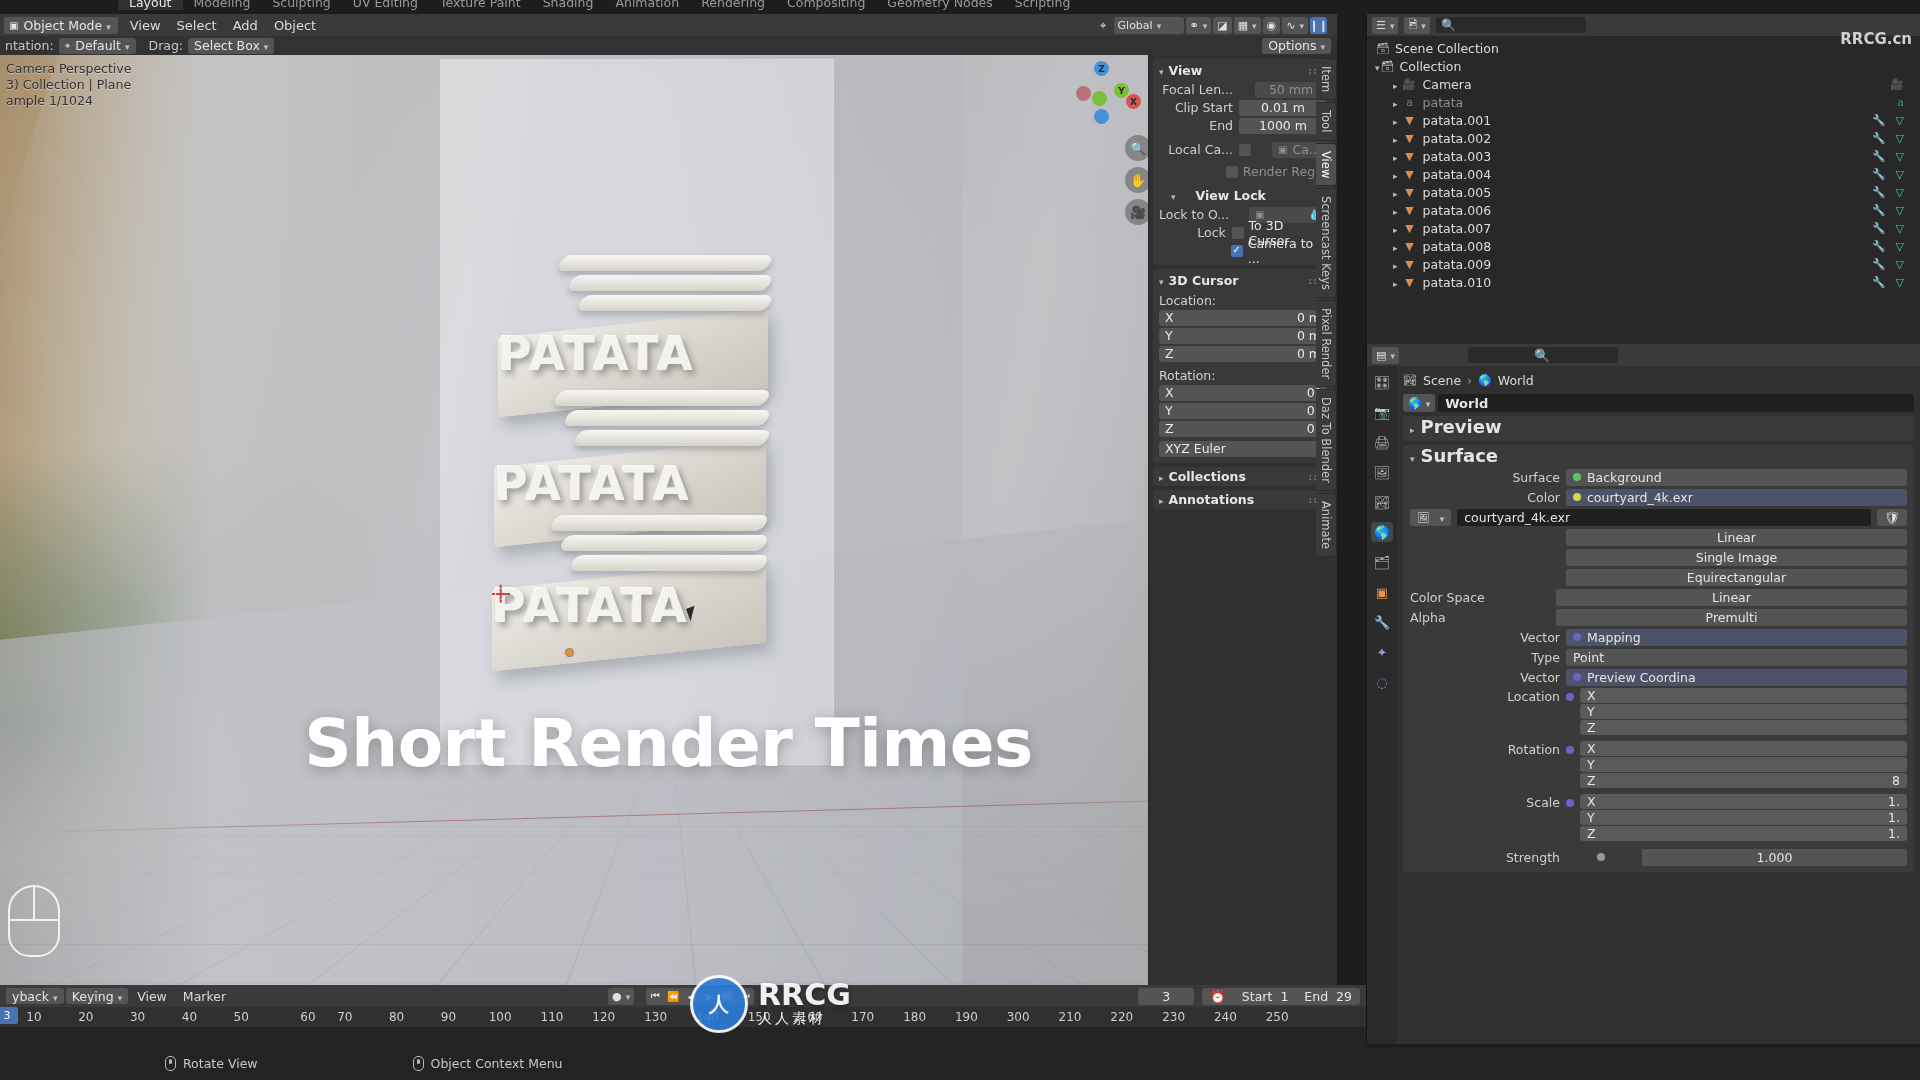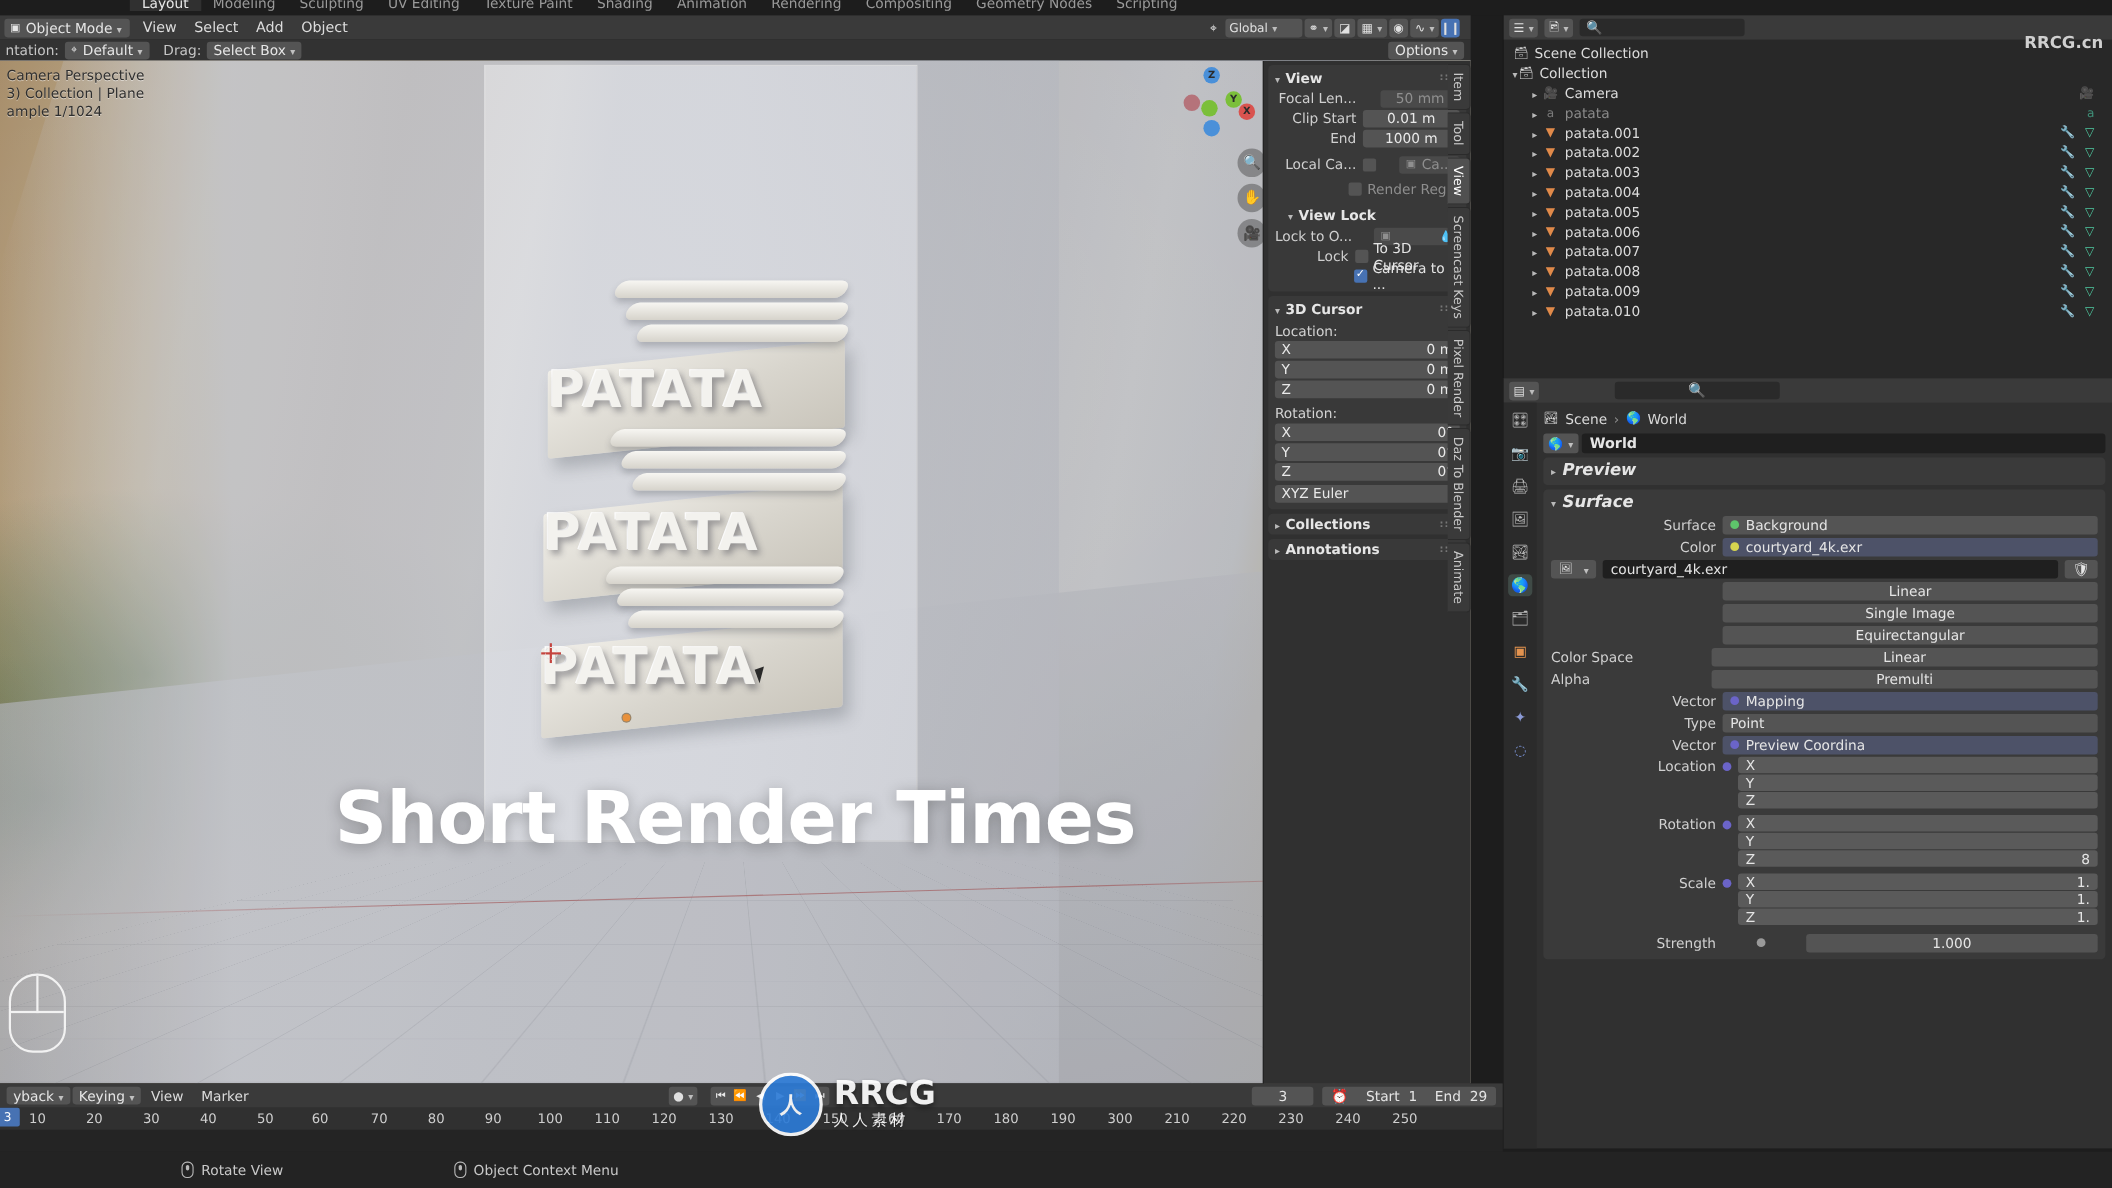--- a/index.html
+++ b/index.html
@@ -233,21 +233,21 @@
   #pr-tabs { position:absolute; left:0; top:22px; width:30px; bottom:0; background:#2b2b2b;
              display:flex; flex-direction:column; align-items:center; padding-top:6px; gap:10px; }
   #pr-tabs .t { width:22px; height:20px; display:flex; align-items:center; justify-content:center; font-size:13px; color:#b9b9b9; }
   #pr-tabs .t.on { background:#3f4a46; border-radius:4px; color:#e07a7a; }
   #pr-body { position:absolute; left:30px; top:22px; right:0; bottom:0; padding:4px 6px; overflow:hidden; }
   .bcrumb { display:flex; align-items:center; gap:6px; height:20px; font-size:12.5px; color:#d9d9d9; }
   .idblock { display:flex; align-items:center; height:18px; margin:4px 0; gap:3px; }
   .idblock .picker { background:#545454; border-radius:3px; height:18px; padding:0 5px; display:flex; align-items:center; font-size:11px;}
   .idblock .name { background:#1f1f1f; border-radius:3px; height:18px; flex:1; display:flex; align-items:center; padding:0 7px; font-weight:700; }
   .ppanel { background:#3a3a3a; border-radius:4px; margin-top:4px; padding:2px 0 4px 0;}
-  .ppanel > .h { display:flex; align-items:flex-start; gap:6px; height:19px; padding:0 7px; font-size:15px; font-weight:700;font-style:italic;}
+  .ppanel > .h { display:flex; align-items:flex-end; gap:6px; height:19px; padding:0 7px; font-size:18px; font-weight:700;}
   .prow2 { display:flex; align-items:center; height:18px; margin:2px 7px; font-size:12.5px; gap:6px;}
   .prow2 .lb { width:150px; text-align:right; color:#d0d0d0; white-space:nowrap;}
   .val { background:#545454; border-radius:3px; height:17px; flex:1; display:flex; align-items:center; padding:0 7px; gap:6px;}
   .val.center { justify-content:center; }
   .sockdot { width:8px;height:8px;border-radius:50%; flex:0 0 8px; }
   .val.link { background:#4d5268; }
   .vxyz { background:#5a5a5a; border-radius:3px; height:16px; flex:1; display:flex; align-items:center;
           padding:0 7px; justify-content:space-between; margin-bottom:1px; }
 
   
@@ -443,21 +443,21 @@
         </span>
       </div>
       <div class="prow" style="margin-top:5px;">
         <span class="sp"></span>
         <span class="ckbox"></span>
         <span class="dim">Render Reg...</span>
       </div>
 
       <div class="phead" style="margin-top:6px;">
         <span class="tri-d" style="margin-left:12px;"></span>
-        <span style="margin-left:5px;">View Lock</span>
+        <span style="margin-left:20px;">View Lock</span>
       </div>
       <div class="prow">
         <span class="plabel dim" style="width:68px;">Lock to O...</span>
         <span style="width:6px;"></span>
         <span class="pfield dimf left">
           <span style="font-size:10px;">▣</span>
           <span class="sp"></span>
           <span style="font-size:10px;">💧</span>
         </span>
       </div>
@@ -925,21 +925,21 @@
         </span>
       </div>
     </div>
     <div id="tl-ruler">
       <div id="playhead" style="left:-4px;">3</div>
     <div class="tk" style="left: 34px;">10</div>
         <div class="tk" style="left: 85.8px;">20</div>
         <div class="tk" style="left: 137.6px;">30</div>
         <div class="tk" style="left: 189.4px;">40</div>
         <div class="tk" style="left: 241.2px;">50</div>
-        <div class="tk" style="left: 291px;">60</div>
+        <div class="tk" style="left: 308px;">60</div>
         <div class="tk" style="left: 344.8px;">70</div>
         <div class="tk" style="left: 396.6px;">80</div>
         <div class="tk" style="left: 448.4px;">90</div>
         <div class="tk" style="left: 500.2px;">100</div>
         <div class="tk" style="left: 552px;">110</div>
         <div class="tk" style="left: 603.8px;">120</div>
         <div class="tk" style="left: 655.6px;">130</div>
         <div class="tk" style="left: 707.4px;">140</div>
         <div class="tk" style="left: 759.2px;">150</div>
         <div class="tk" style="left: 811px;">160</div>

